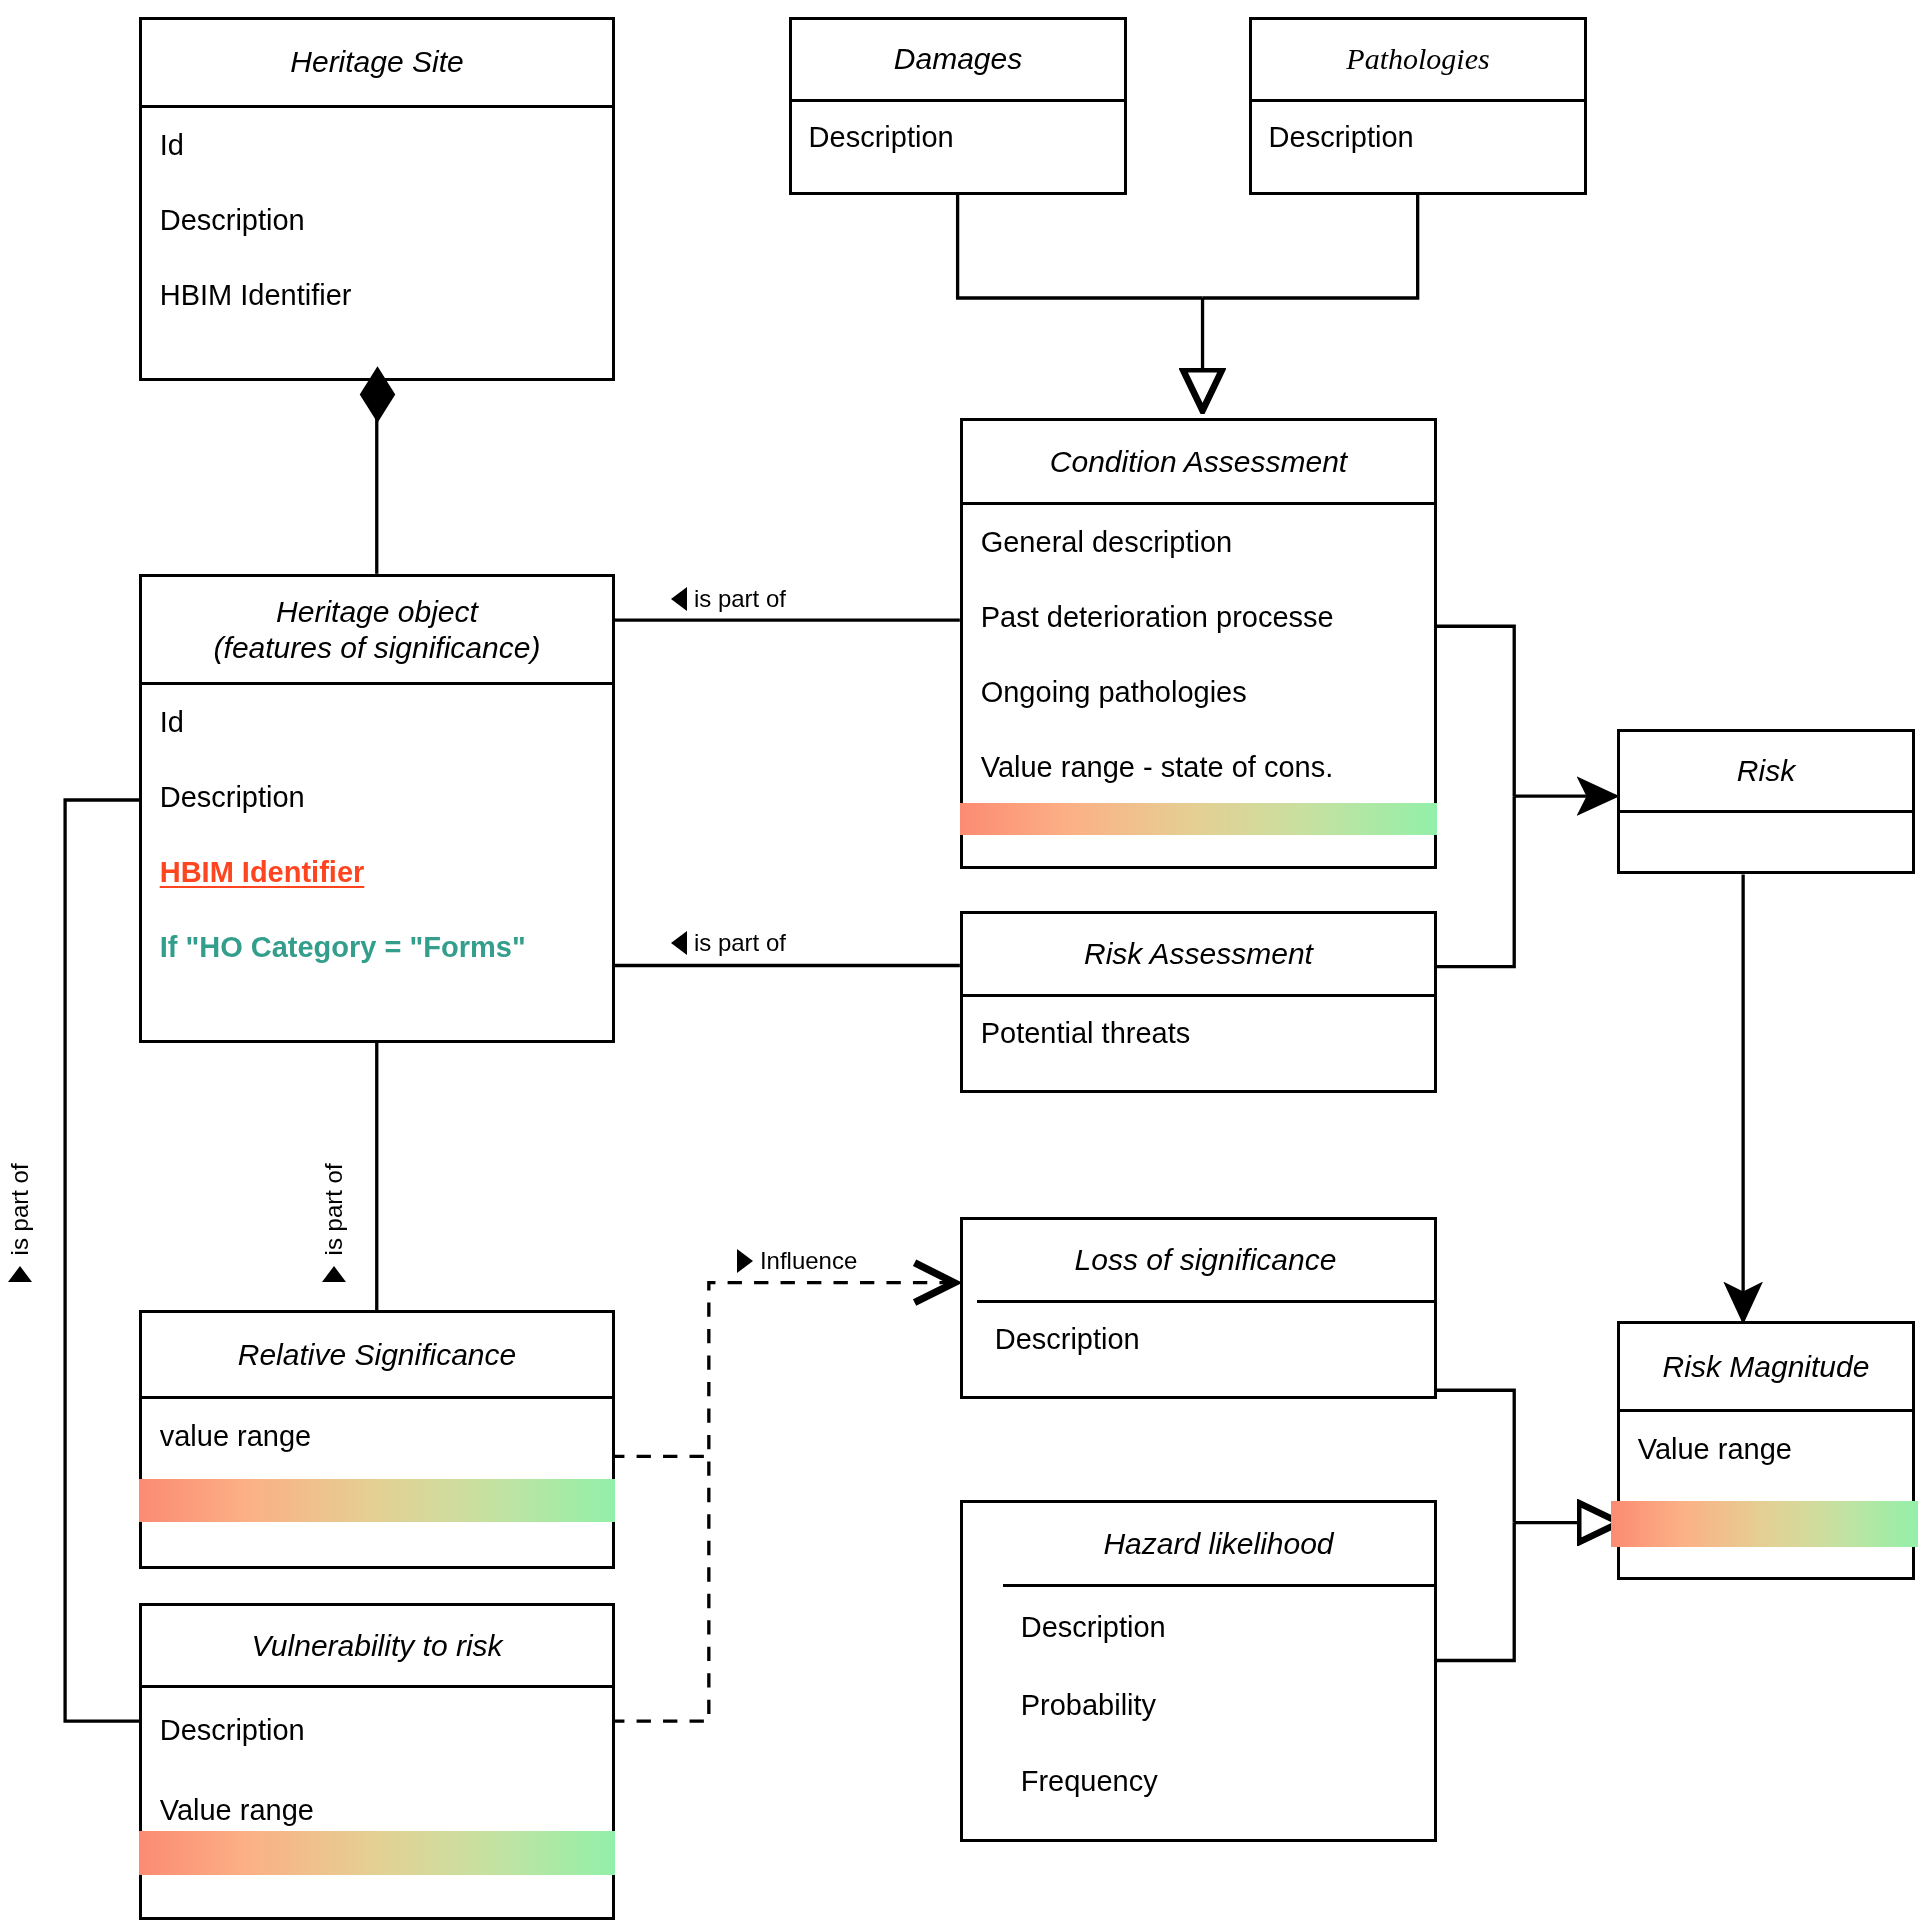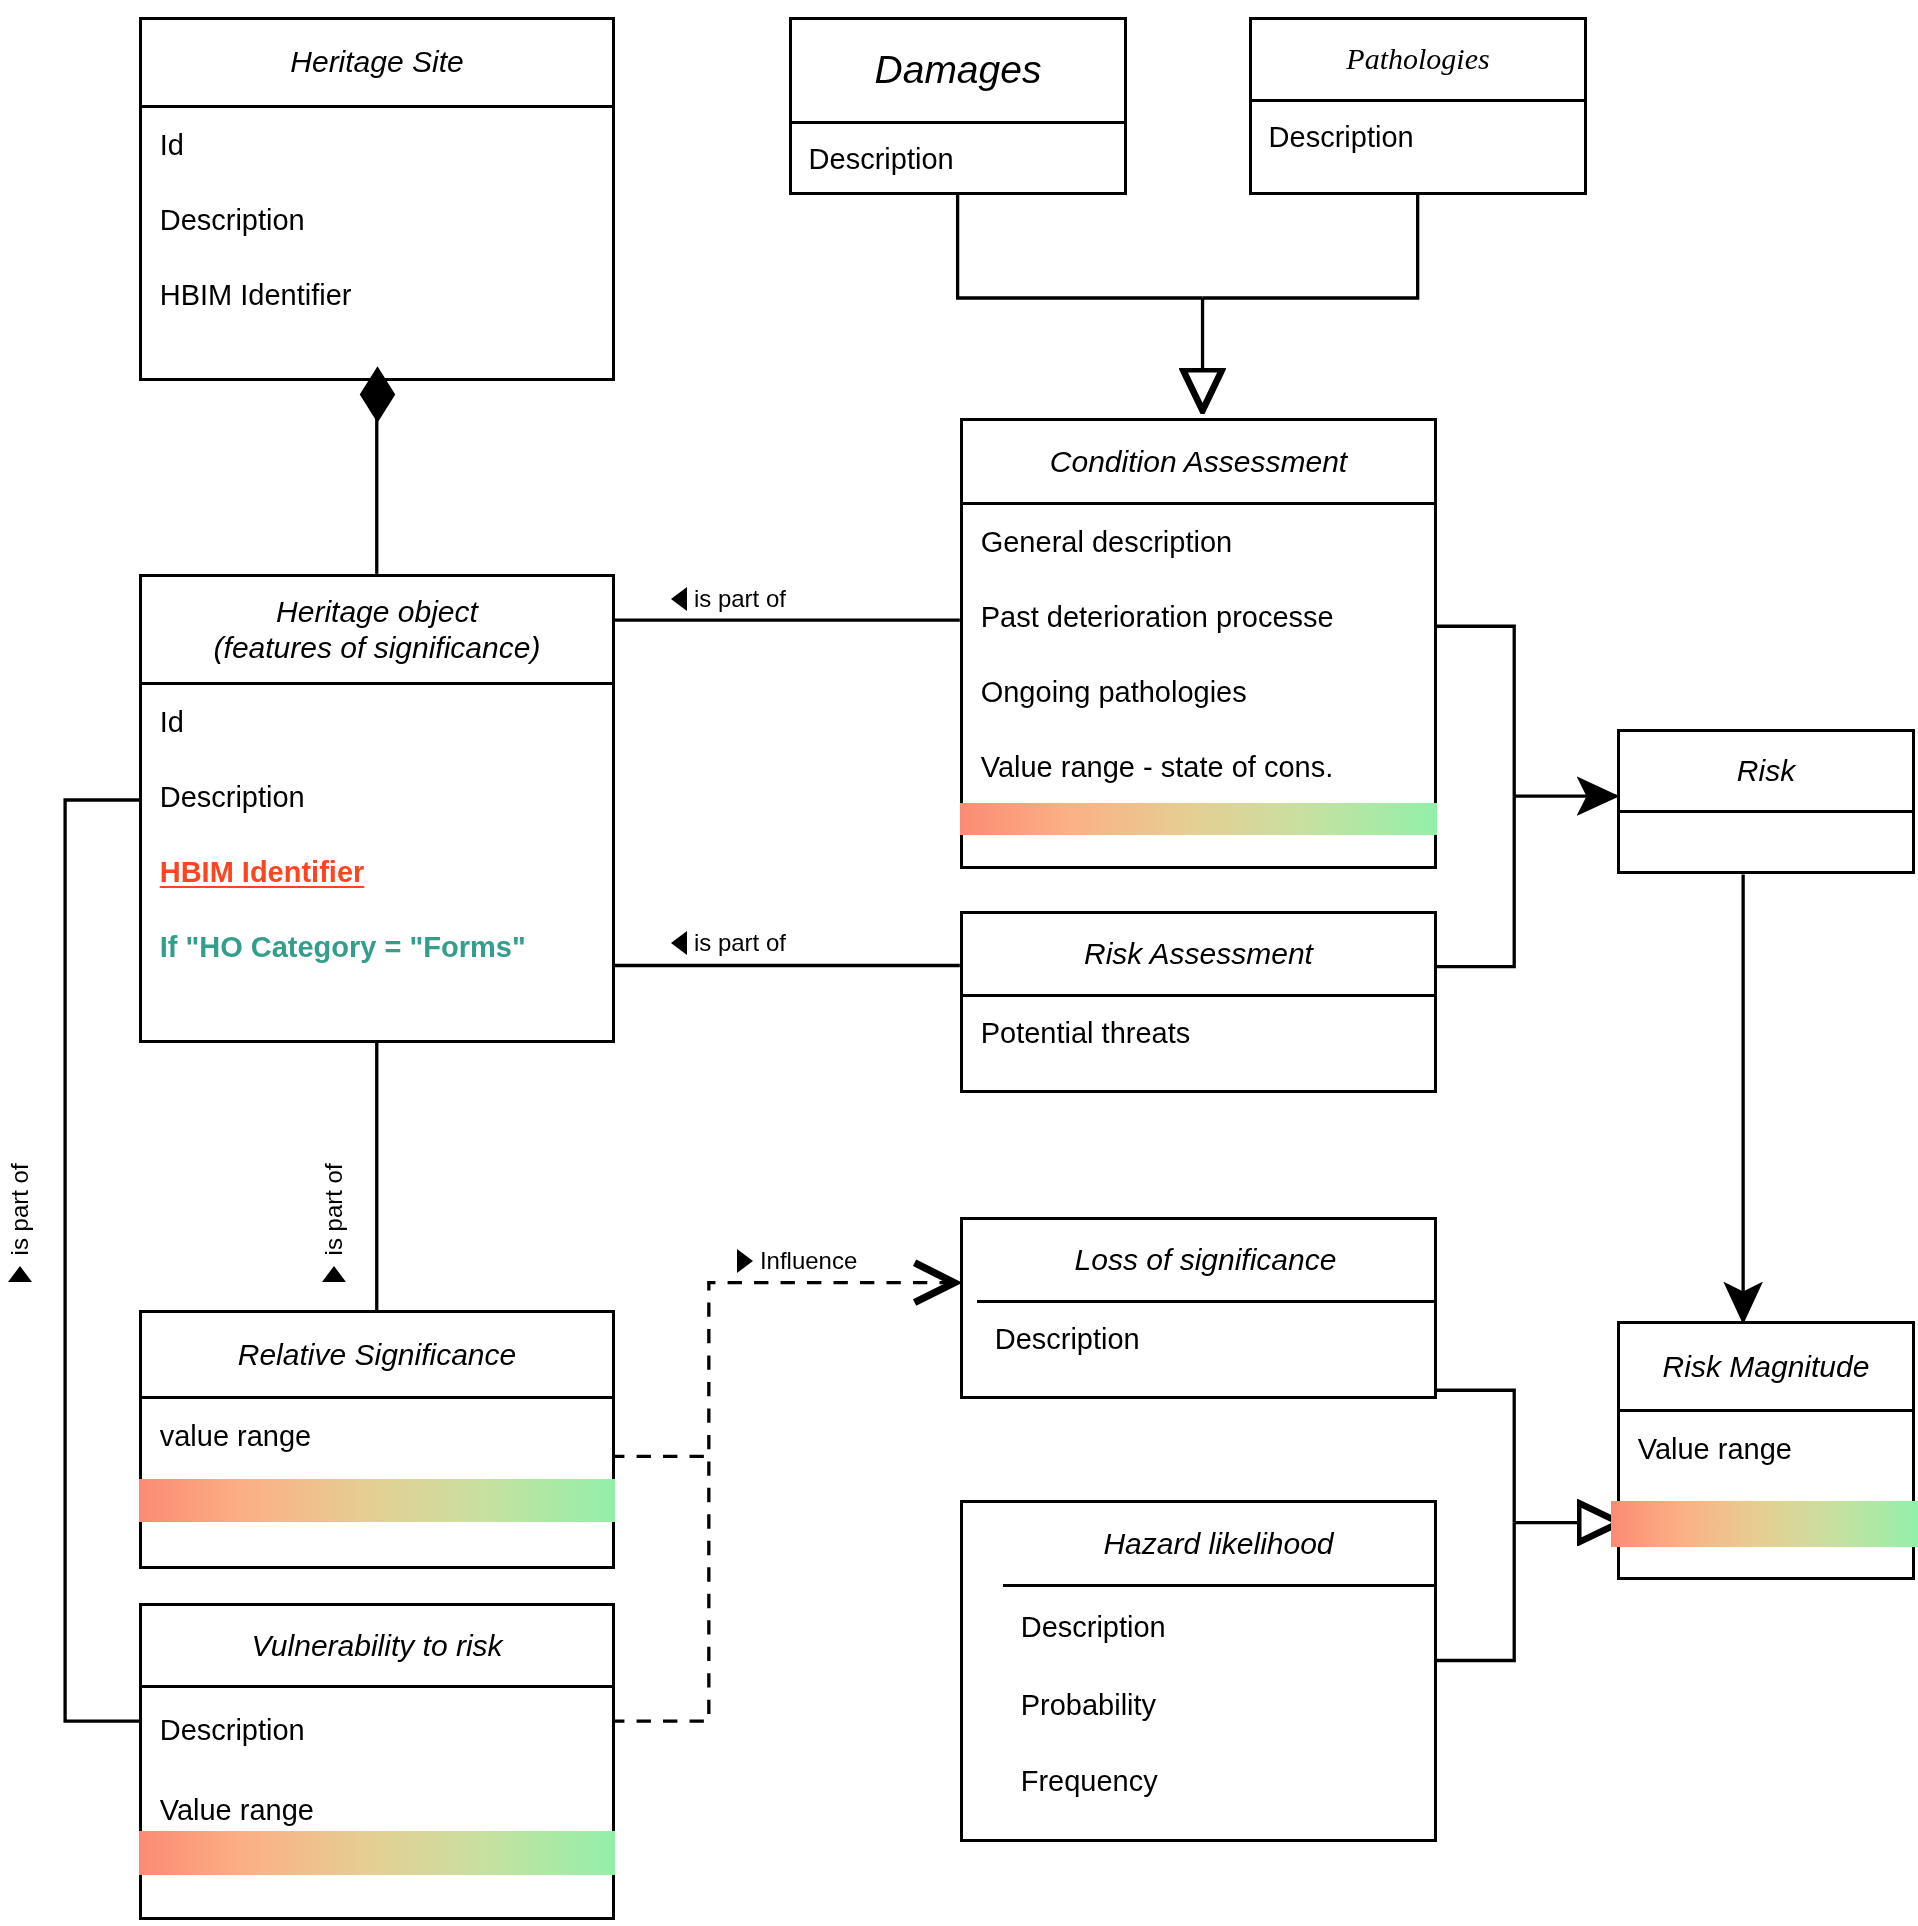--- a/index.html
+++ b/index.html
@@ -111,21 +111,21 @@
   <div class="uml" style="left:139px;top:16.6px;width:476px;height:364px;">
     <div class="hdr" style="height:88px;font-size:30px;">Heritage Site</div>
     <div class="attrs" style="height:273px;">
       <div class="attr" style="height:75px;font-size:29px;padding-left:17.7px;">Id</div>
       <div class="attr" style="height:75px;font-size:29px;padding-left:17.7px;">Description</div>
       <div class="attr" style="height:75px;font-size:29px;padding-left:17.7px;">HBIM Identifier</div>
     </div>
   </div>
 
   <div class="uml" style="left:789px;top:16.6px;width:338px;height:178px;">
-    <div class="hdr" style="height:104px;font-size:39px;">Damages</div>
+    <div class="hdr" style="height:82px;font-size:30px;">Damages</div>
     <div class="attrs" style="height:89px;">
       <div class="attr" style="height:72px;font-size:29px;padding-left:16.6px;">Description</div>
     </div>
   </div>
 
   <div class="uml" style="left:1249px;top:16.6px;width:338px;height:178px;">
     <div class="hdr" style="height:82px;font-size:30px;font-family:Liberation Serif, serif;">Pathologies</div>
     <div class="attrs" style="height:89px;">
       <div class="attr" style="height:72px;font-size:29px;padding-left:16.6px;">Description</div>
     </div>

